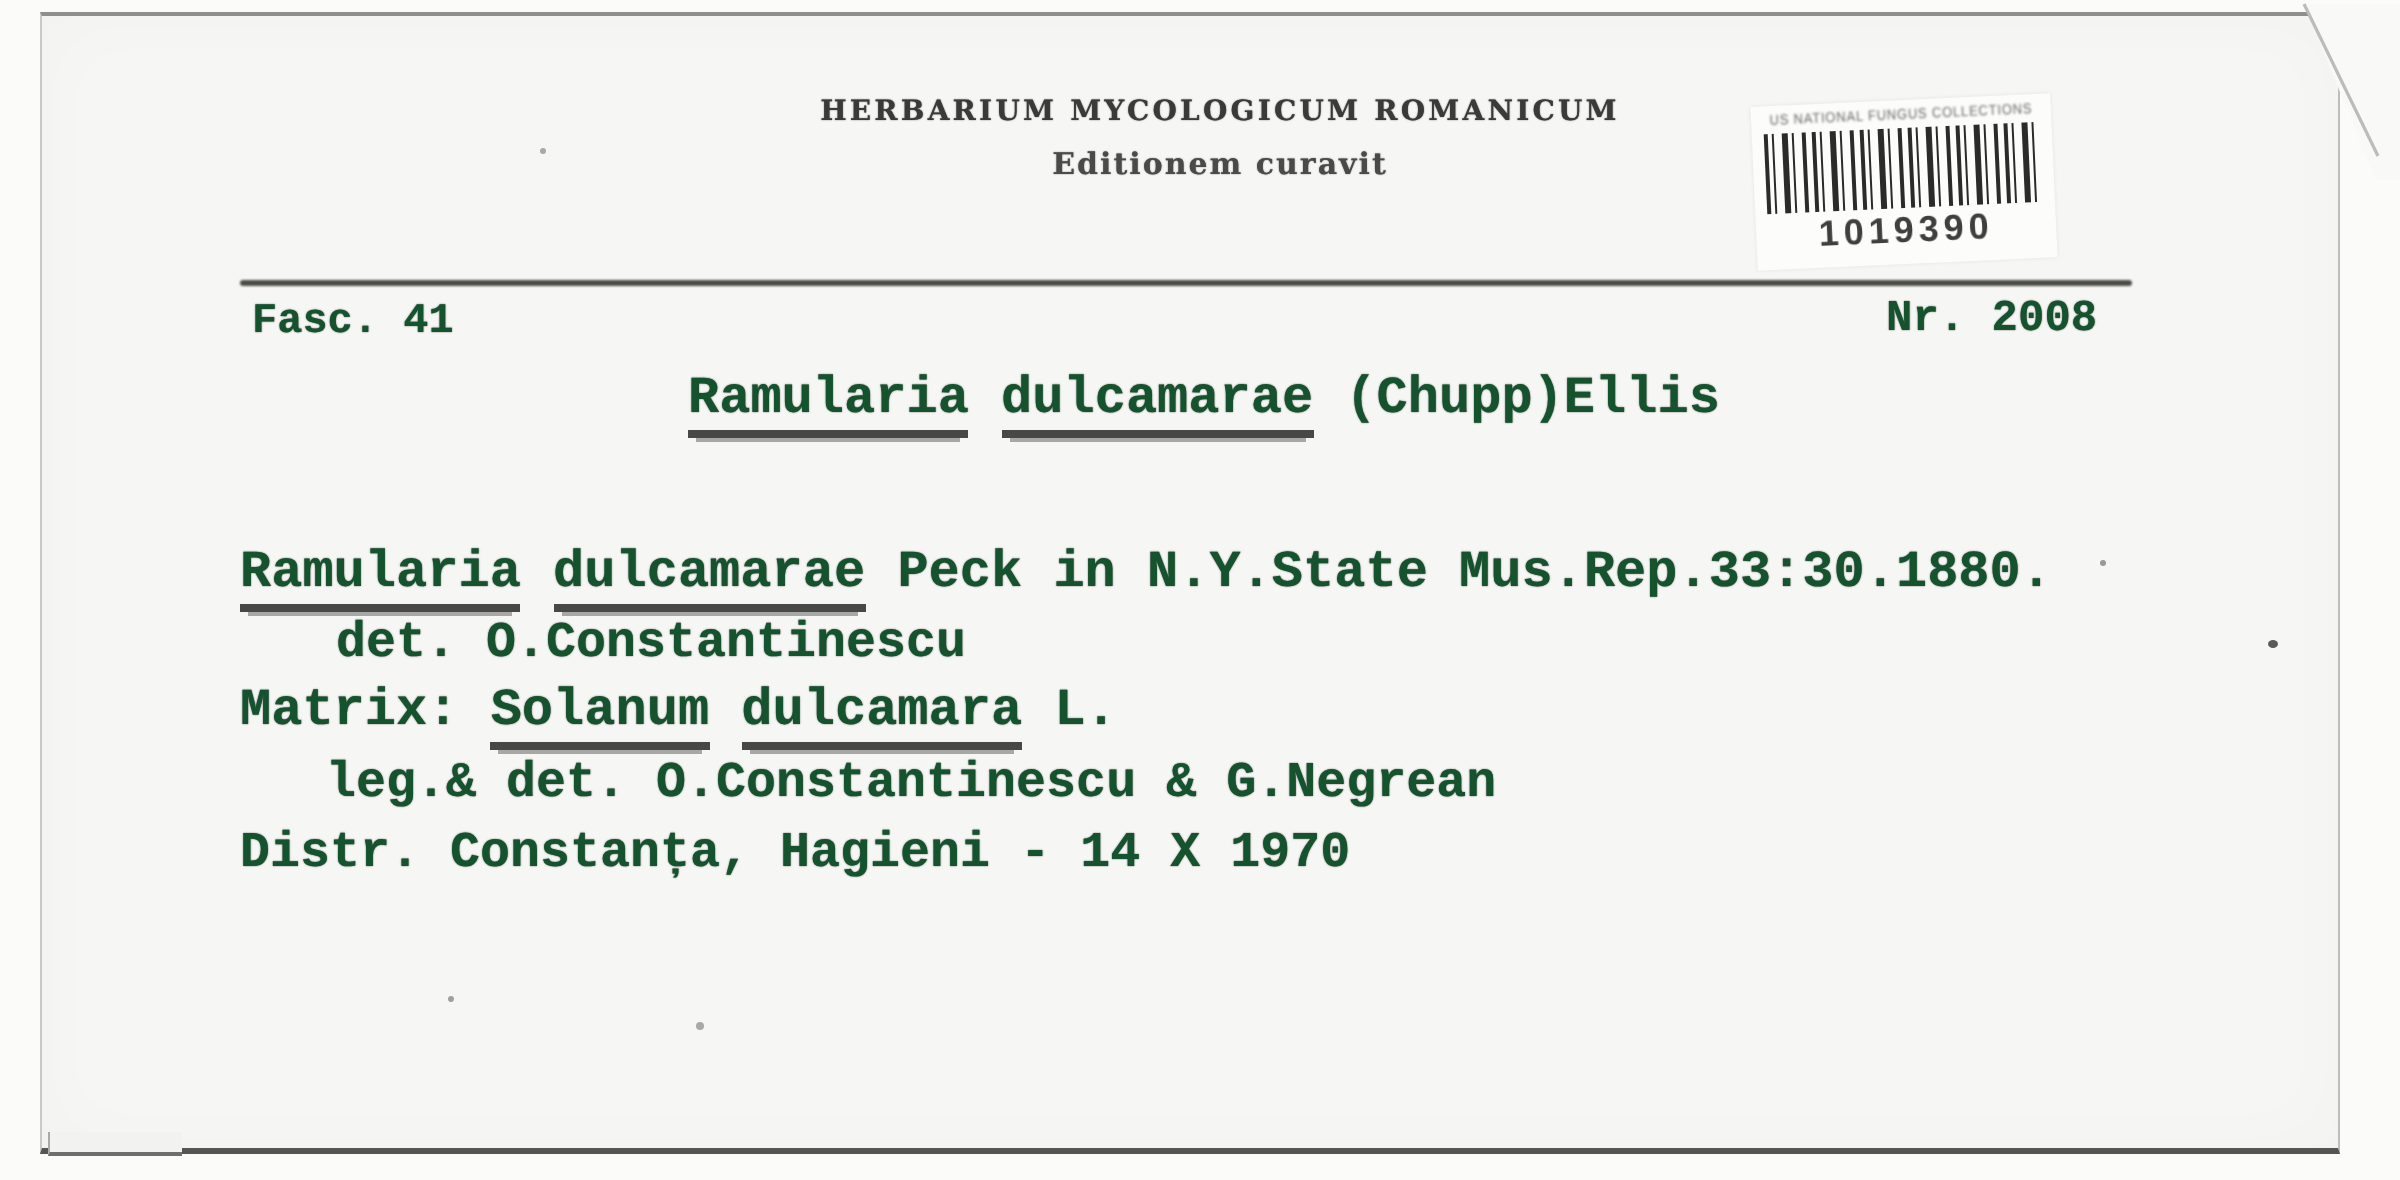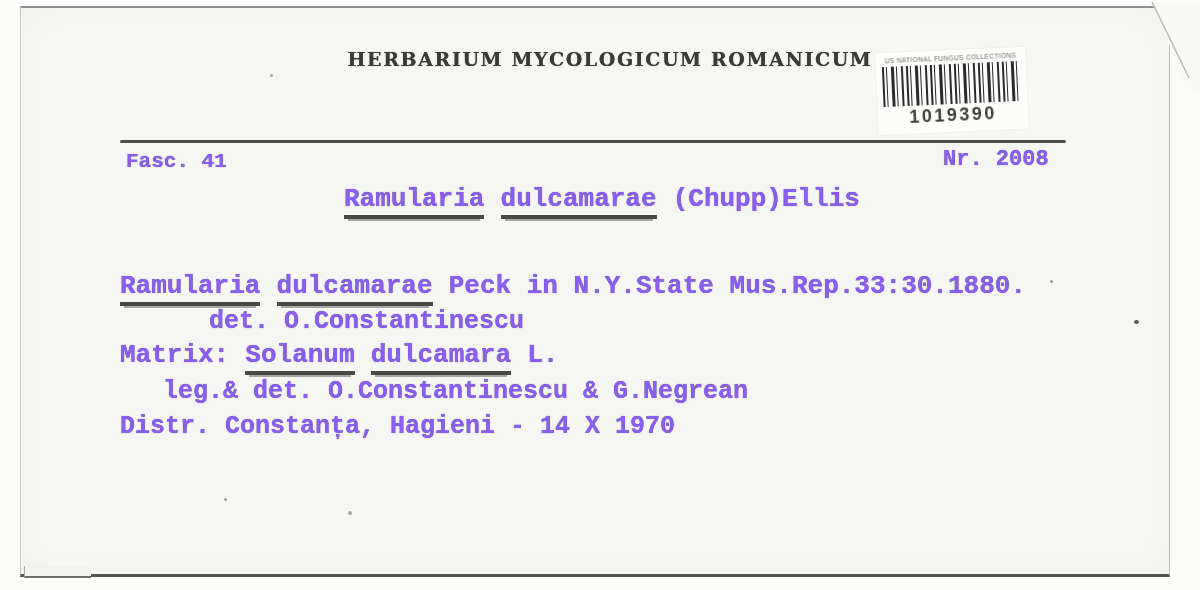--- a/index.html
+++ b/index.html
@@ -39,21 +39,21 @@
     border-bottom: 2px solid #6e6e6b;
   }
 
   
   .header-block {
     position: absolute; left: 140px; right: 120px; top: 48px;
     text-align: center; color: #3c3c3a;
   }
   .header-title {
     font-family: "DejaVu Serif", serif;
-    font-weight: bold; font-size: 19px; letter-spacing: 1.6px;
+    font-weight: bold; font-size: 14px; letter-spacing: 1.6px;
     color: #38383600; 
     color: #3a3a38;
     text-shadow: 0 0 0.7px rgba(55,55,53,0.9);
   }
   .header-sub {
     margin-top: 9px;
     font-family: "DejaVu Serif", serif;
     font-weight: bold; font-size: 15px; letter-spacing: 1px;
     color: #4a4a48;
     text-shadow: 0 0 0.7px rgba(70,70,68,0.8);
@@ -107,38 +107,38 @@
     background: #4c4c49;
     filter: blur(0.5px);
     border-radius: 2px;
   }
 
   
   .tw {
     position: absolute;
     font-family: "Liberation Mono", "DejaVu Sans Mono", monospace;
     font-weight: bold;
-    color: #8b5cf6;
+    color: #14532d;
     text-shadow: 0 0 0.8px rgba(45,45,43,0.85);
     white-space: nowrap;
   }
   .fasc { left: 126px; top: 150px; font-size: 21px; }
   .nr   { left: 943px; top: 147px; font-size: 22px; }
 
   .title-line { left: 344px; top: 184px; font-size: 26px; }
   .gap { margin-right: 0.62em; }
   .ul {
     border-bottom: 4px solid rgba(48,48,46,0.88);
     padding-bottom: 1px;
     box-shadow: 0 6px 0 -4px rgba(70,70,68,0.45);
   }
 
   .line1  { left: 120px; top: 236px; font-size: 26px; }
   .line2  { left: 120px; top: 271px; font-size: 26px; }
-  .det    { left: 168px; top: 307px; font-size: 25px; margin-left: 41px; }
+  .det    { left: 168px; top: 307px; font-size: 25px; }
   .matrix { left: 120px; top: 340px; font-size: 26px; }
   .leg    { left: 163px; top: 377px; font-size: 25px; }
   .distr  { left: 120px; top: 412px; font-size: 25px; }
 
   
   .speck {
     position: absolute; border-radius: 50%;
     background: #5a5a58;
   }
   .speck1 { left: 1134px; top: 320px; width: 5px; height: 4px; }
@@ -156,20 +156,21 @@
 
   <svg class="under-sheet-edge" width="60" height="90" viewBox="0 0 60 90">
     <polygon points="12,2 60,2 60,90 48,90" fill="#f9f9f7"></polygon>
     <line x1="12" y1="2" x2="49" y2="78" stroke="#bcbcba" stroke-width="1.6"></line>
   </svg>
 
   <div class="stack-step"></div>
 
   <div class="header-block">
     <div class="header-title">HERBARIUM MYCOLOGICUM ROMANICUM</div>
+    <div class="header-sub">Editionem curavit</div>
   </div>
 
   <div class="barcode">
     <div class="barcode-label">US NATIONAL FUNGUS COLLECTIONS</div>
     <div class="barcode-stripes"></div>
     <div class="barcode-number">1019390</div>
   </div>
 
   <div class="rule"></div>
 

